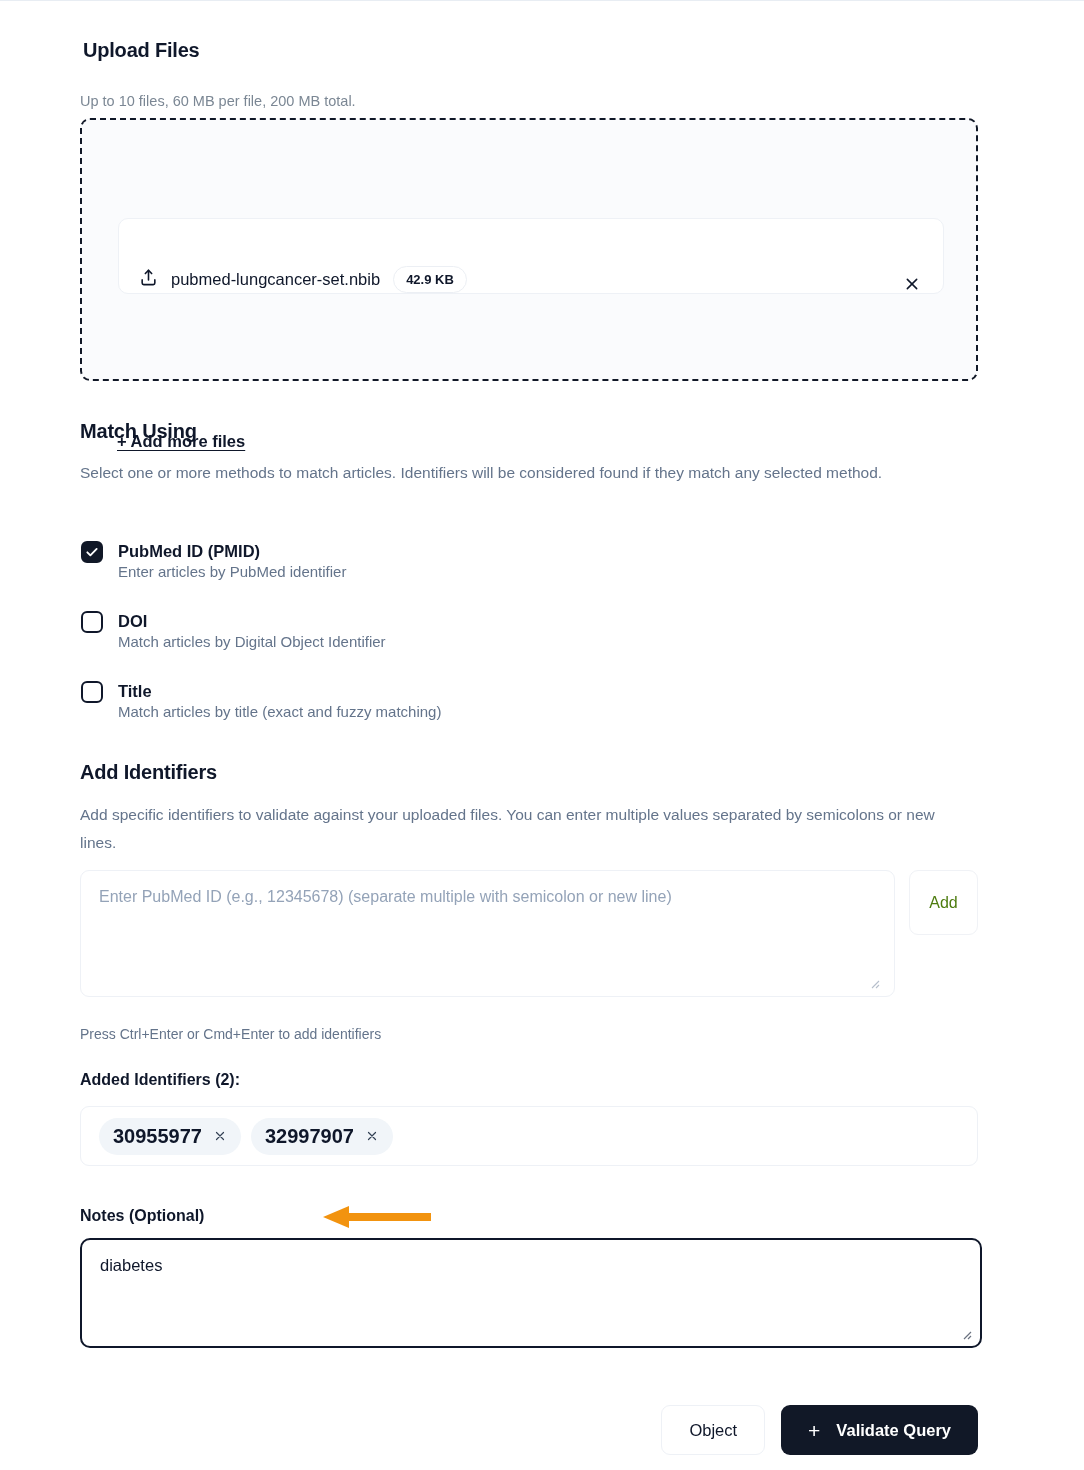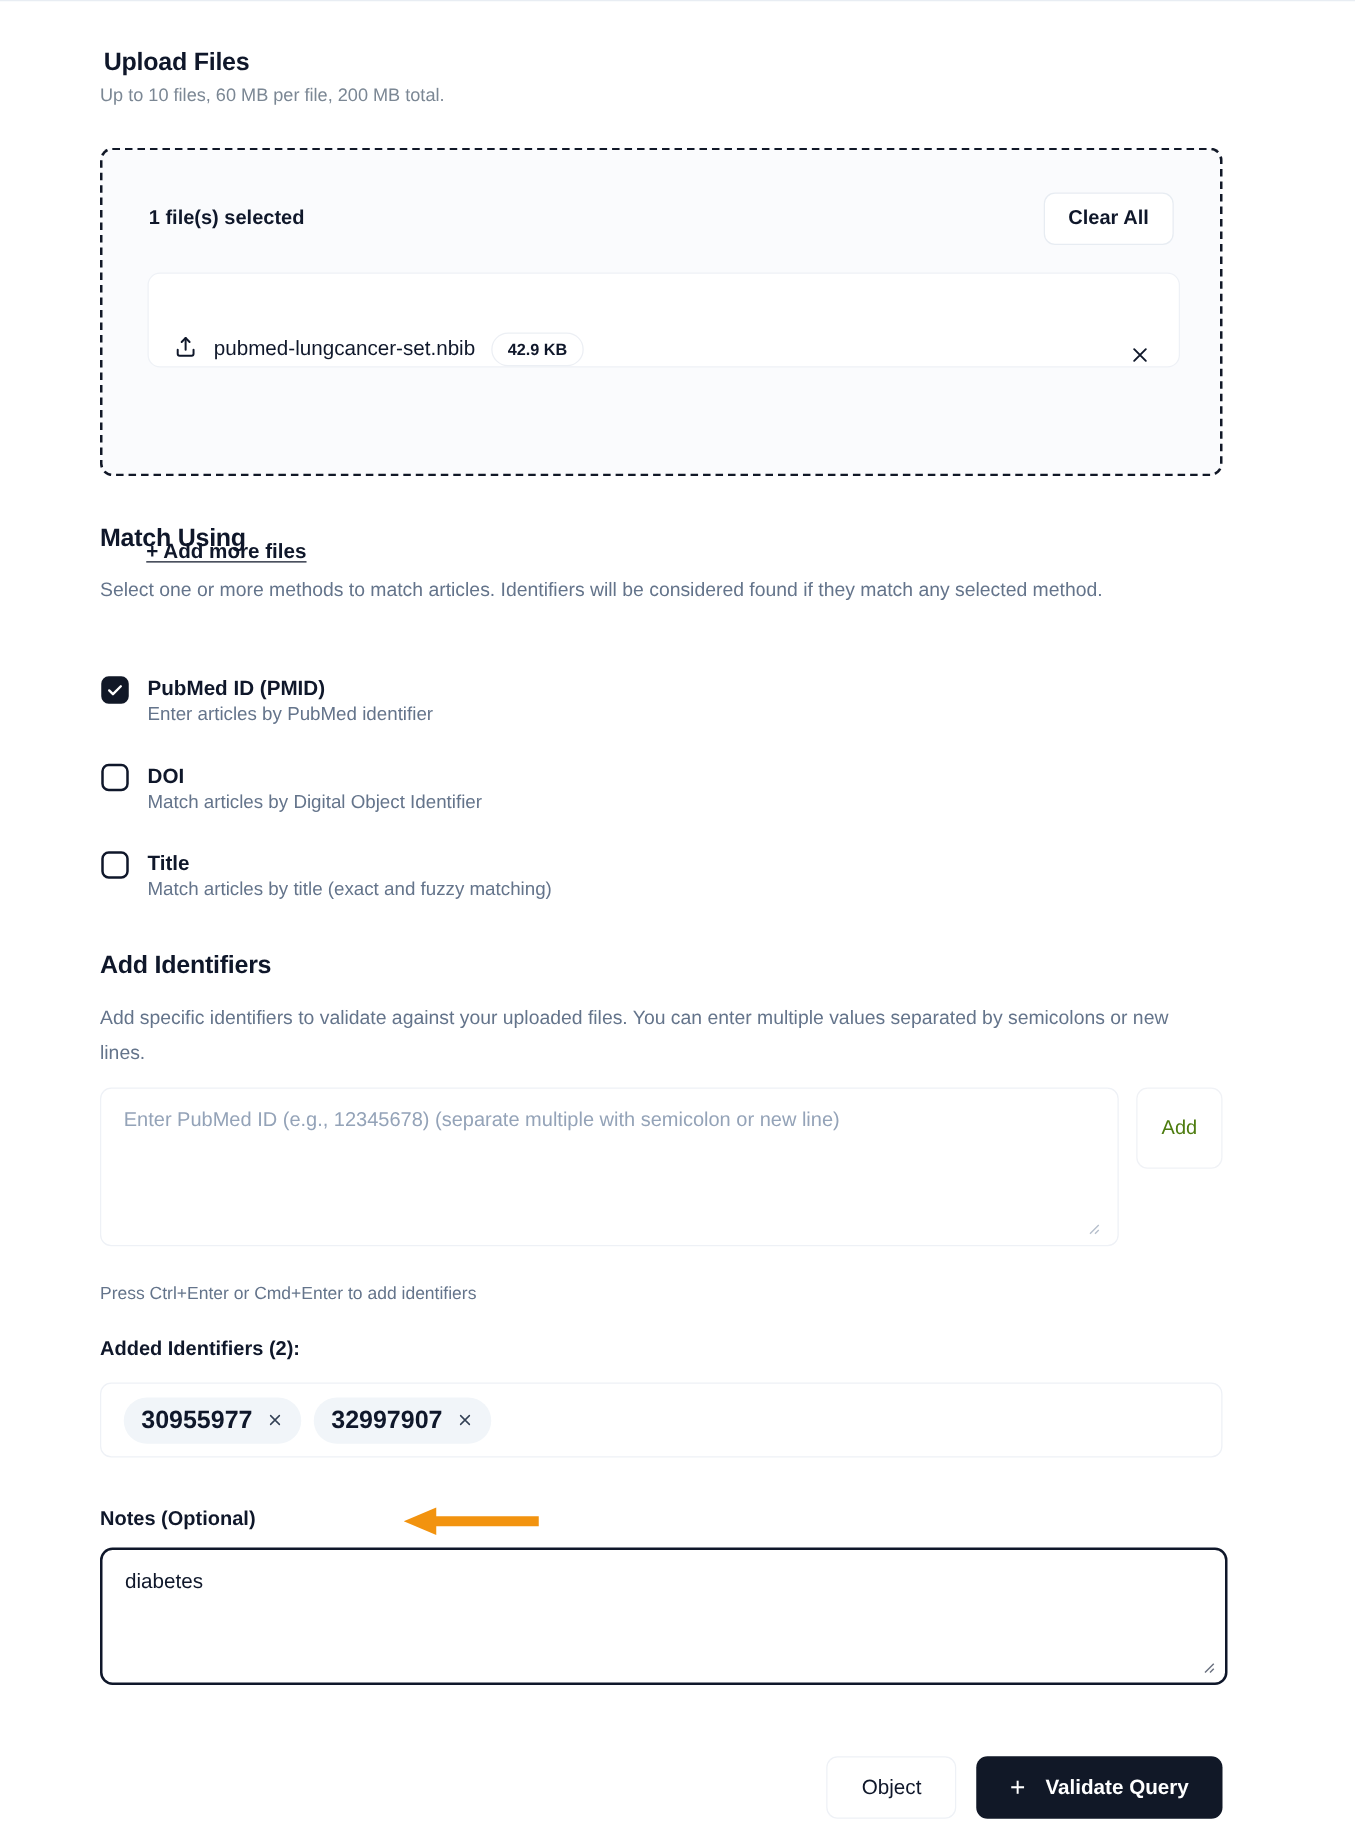--- a/index.html
+++ b/index.html
@@ -33,21 +33,21 @@
     color: #0f172a;
   }
   .sec-desc {
     font-size: 15.5px;
     color: #64748b;
     line-height: 1.78;
   }
 
   
   .upload-head { position: absolute; top: 38px; left: 3px; }
-  .upload-sub { position: absolute; top: 68px; left: 0; font-size: 14.5px; color: #7b8794; }
+  .upload-sub { position: absolute; top: 92px; left: 0; font-size: 14.5px; color: #7b8794; }
 
   .dropzone {
     position: absolute;
     top: 117px; left: 0;
     width: 898px; height: 263px;
     border: 2px dashed #111827;
     border-radius: 10px;
     background: #fafbfd;
   }
   .dz-row {
@@ -197,24 +197,20 @@
 </head>
 <body>
 
 <div class="page">
   <div class="content">
 
     <div class="sec-title upload-head">Upload Files</div>
     <div class="upload-sub">Up to 10 files, 60 MB per file, 200 MB total.</div>
 
     <div class="dropzone">
-      <div class="dz-row">
-        <div class="dz-count">1 file(s) selected</div>
-        <button class="btn-clear">Clear All</button>
-      </div>
 
       <div class="file-card">
         <div class="file-left">
           <span>
             <svg width="19" height="19" viewBox="0 0 24 24" fill="none" stroke="#0f172a" stroke-width="2" stroke-linecap="round" stroke-linejoin="round">
               <path d="M12 15V3"></path>
               <path d="M8 7l4-4 4 4"></path>
               <path d="M4 15v4a2 2 0 0 0 2 2h12a2 2 0 0 0 2-2v-4"></path>
             </svg>
           </span>

